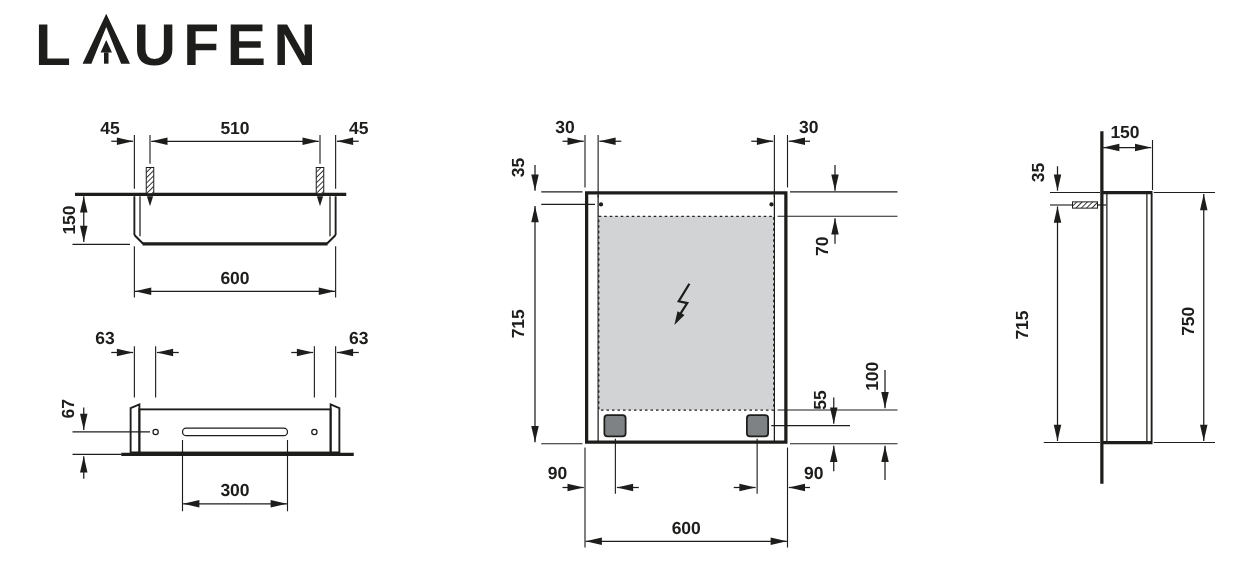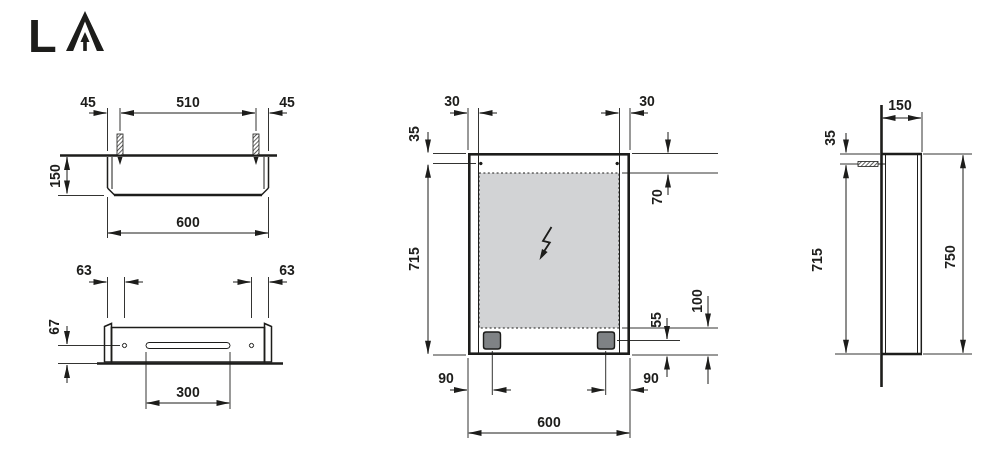--- a/index.html
+++ b/index.html
@@ -22,20 +22,21 @@
 
 <div class="stage">
 
   <div class="logo">
     <span>L</span>
     <svg width="38" height="42" viewBox="0 0 40 42">
       <polygon points="20,0 40,42 32.5,42 20,11 7.5,42 0,42" fill="#1d1d1b"></polygon>
       <polygon points="20,22 24.8,32.5 15.2,32.5" fill="#1d1d1b"></polygon>
       <rect x="18.1" y="32.5" width="3.8" height="9.5" fill="#1d1d1b"></rect>
     </svg>
+    <span>UFEN</span>
   </div>
 
   <svg class="draw" width="1000" height="457" viewBox="0 0 1000 457">
     <defs>
       <marker id="ah" viewBox="0 0 14 8" markerWidth="14" markerHeight="8" refX="13.5" refY="4" orient="auto-start-reverse" markerUnits="userSpaceOnUse">
         <path d="M0.5,1 L13.5,4 L0.5,7 Z" fill="#1d1d1b"></path>
       </marker>
       <pattern id="hatch" width="3" height="3" patternUnits="userSpaceOnUse" patternTransform="rotate(45)">
         <rect width="3" height="3" fill="#ffffff"></rect>
         <line x1="0" y1="0" x2="0" y2="3" stroke="#1d1d1b" stroke-width="1.4"></line>

